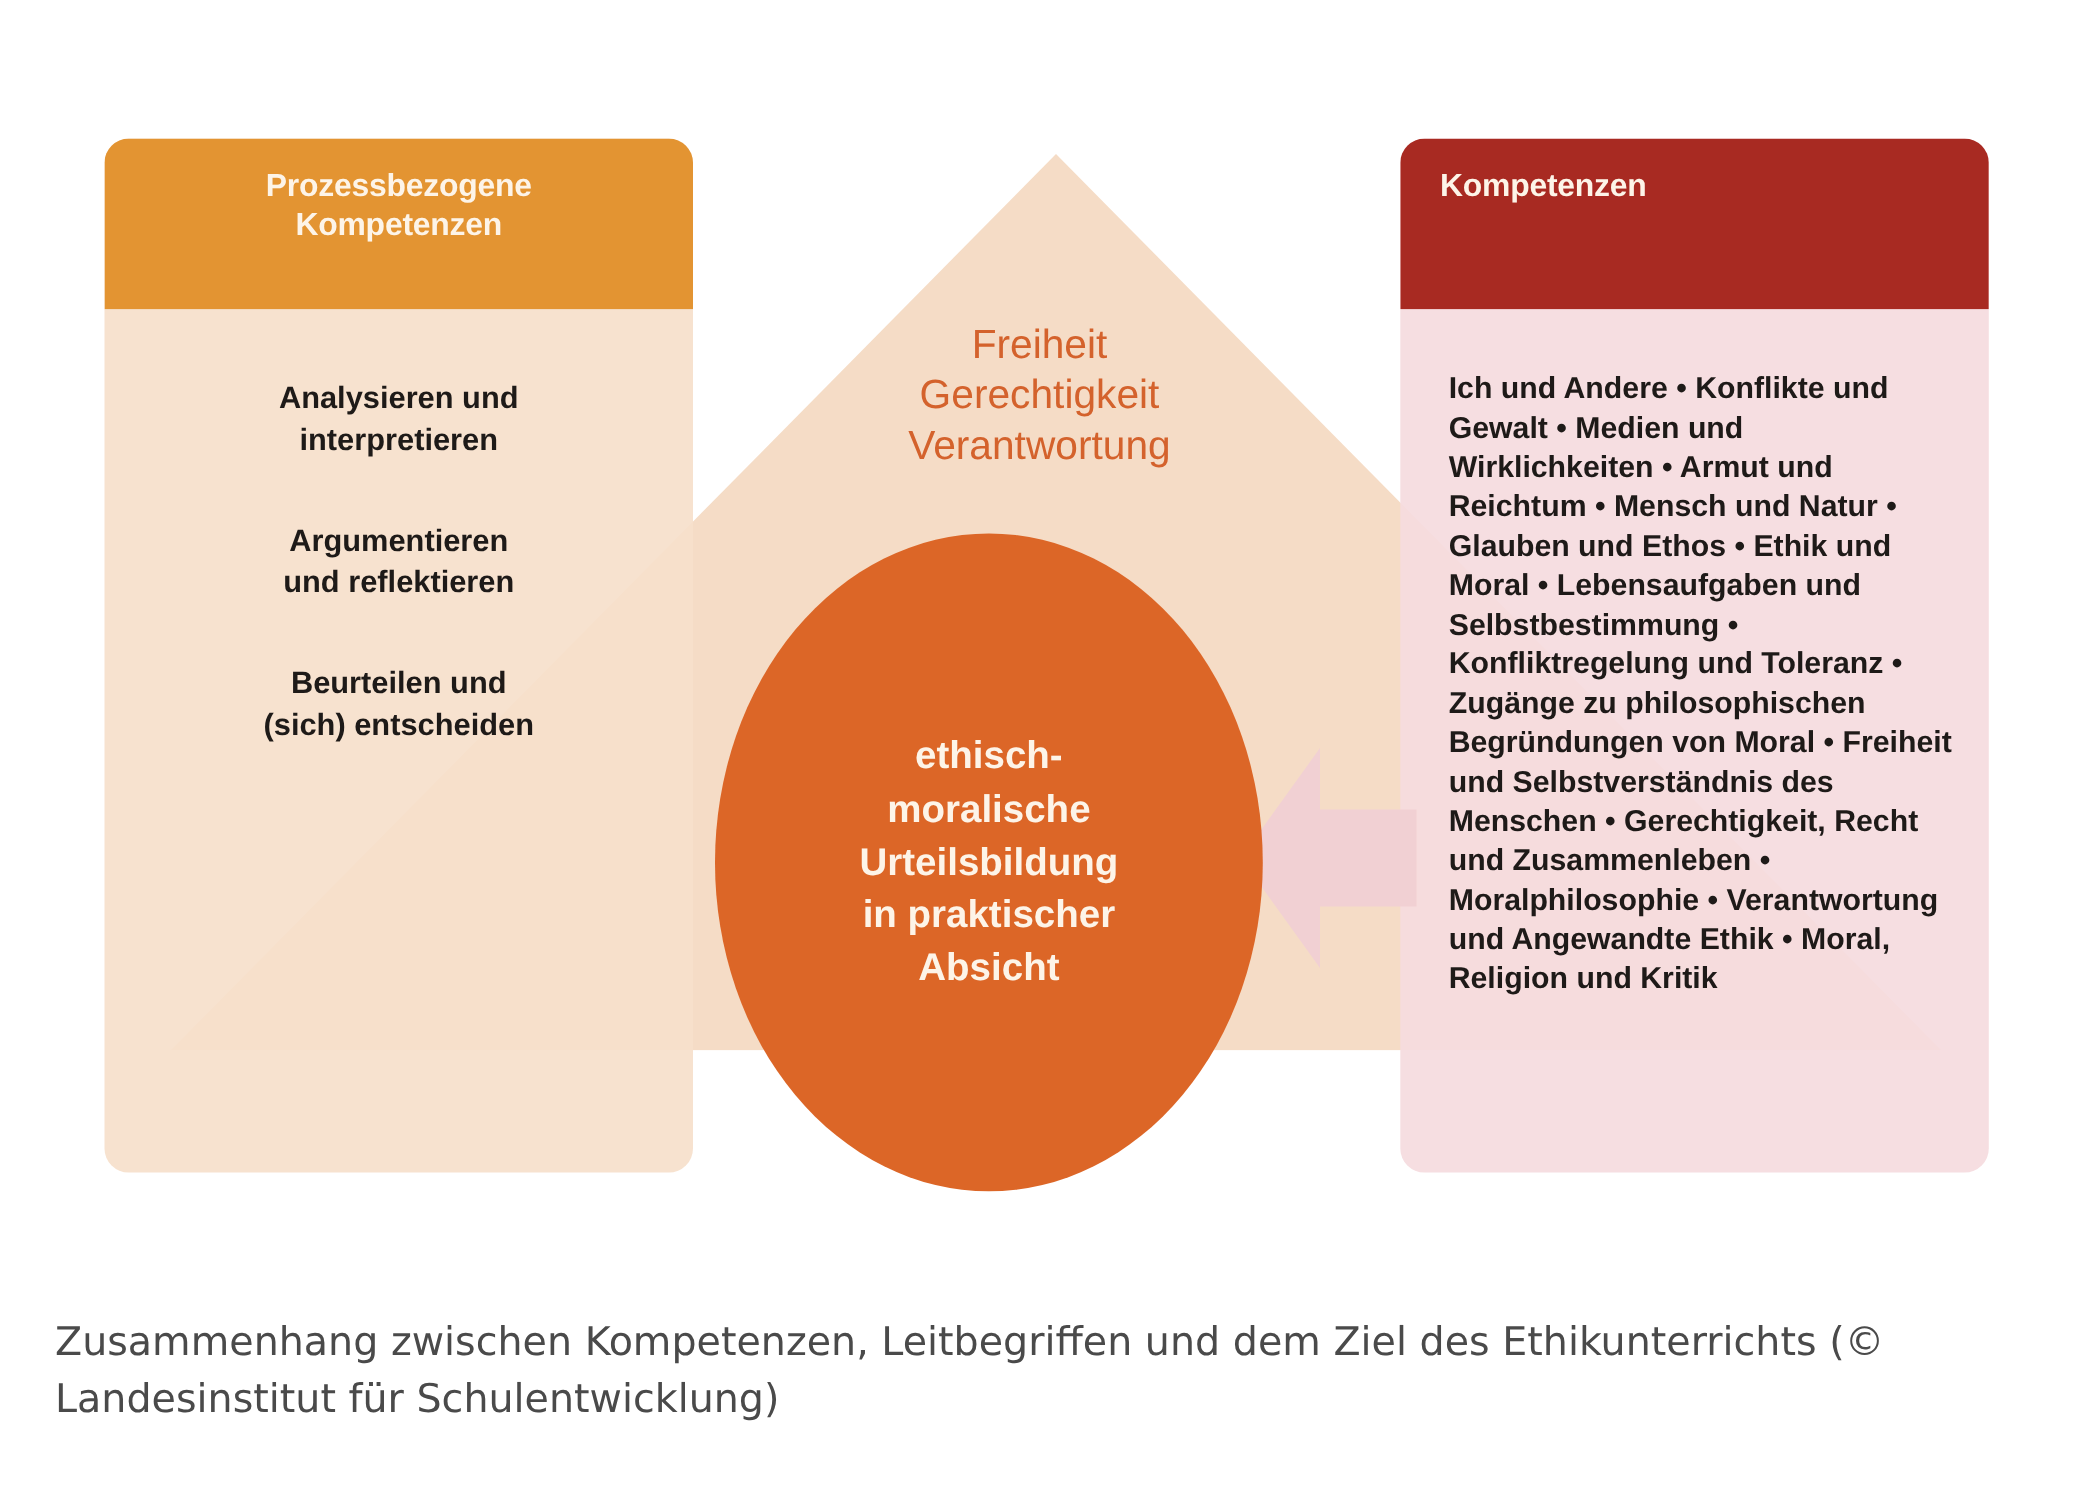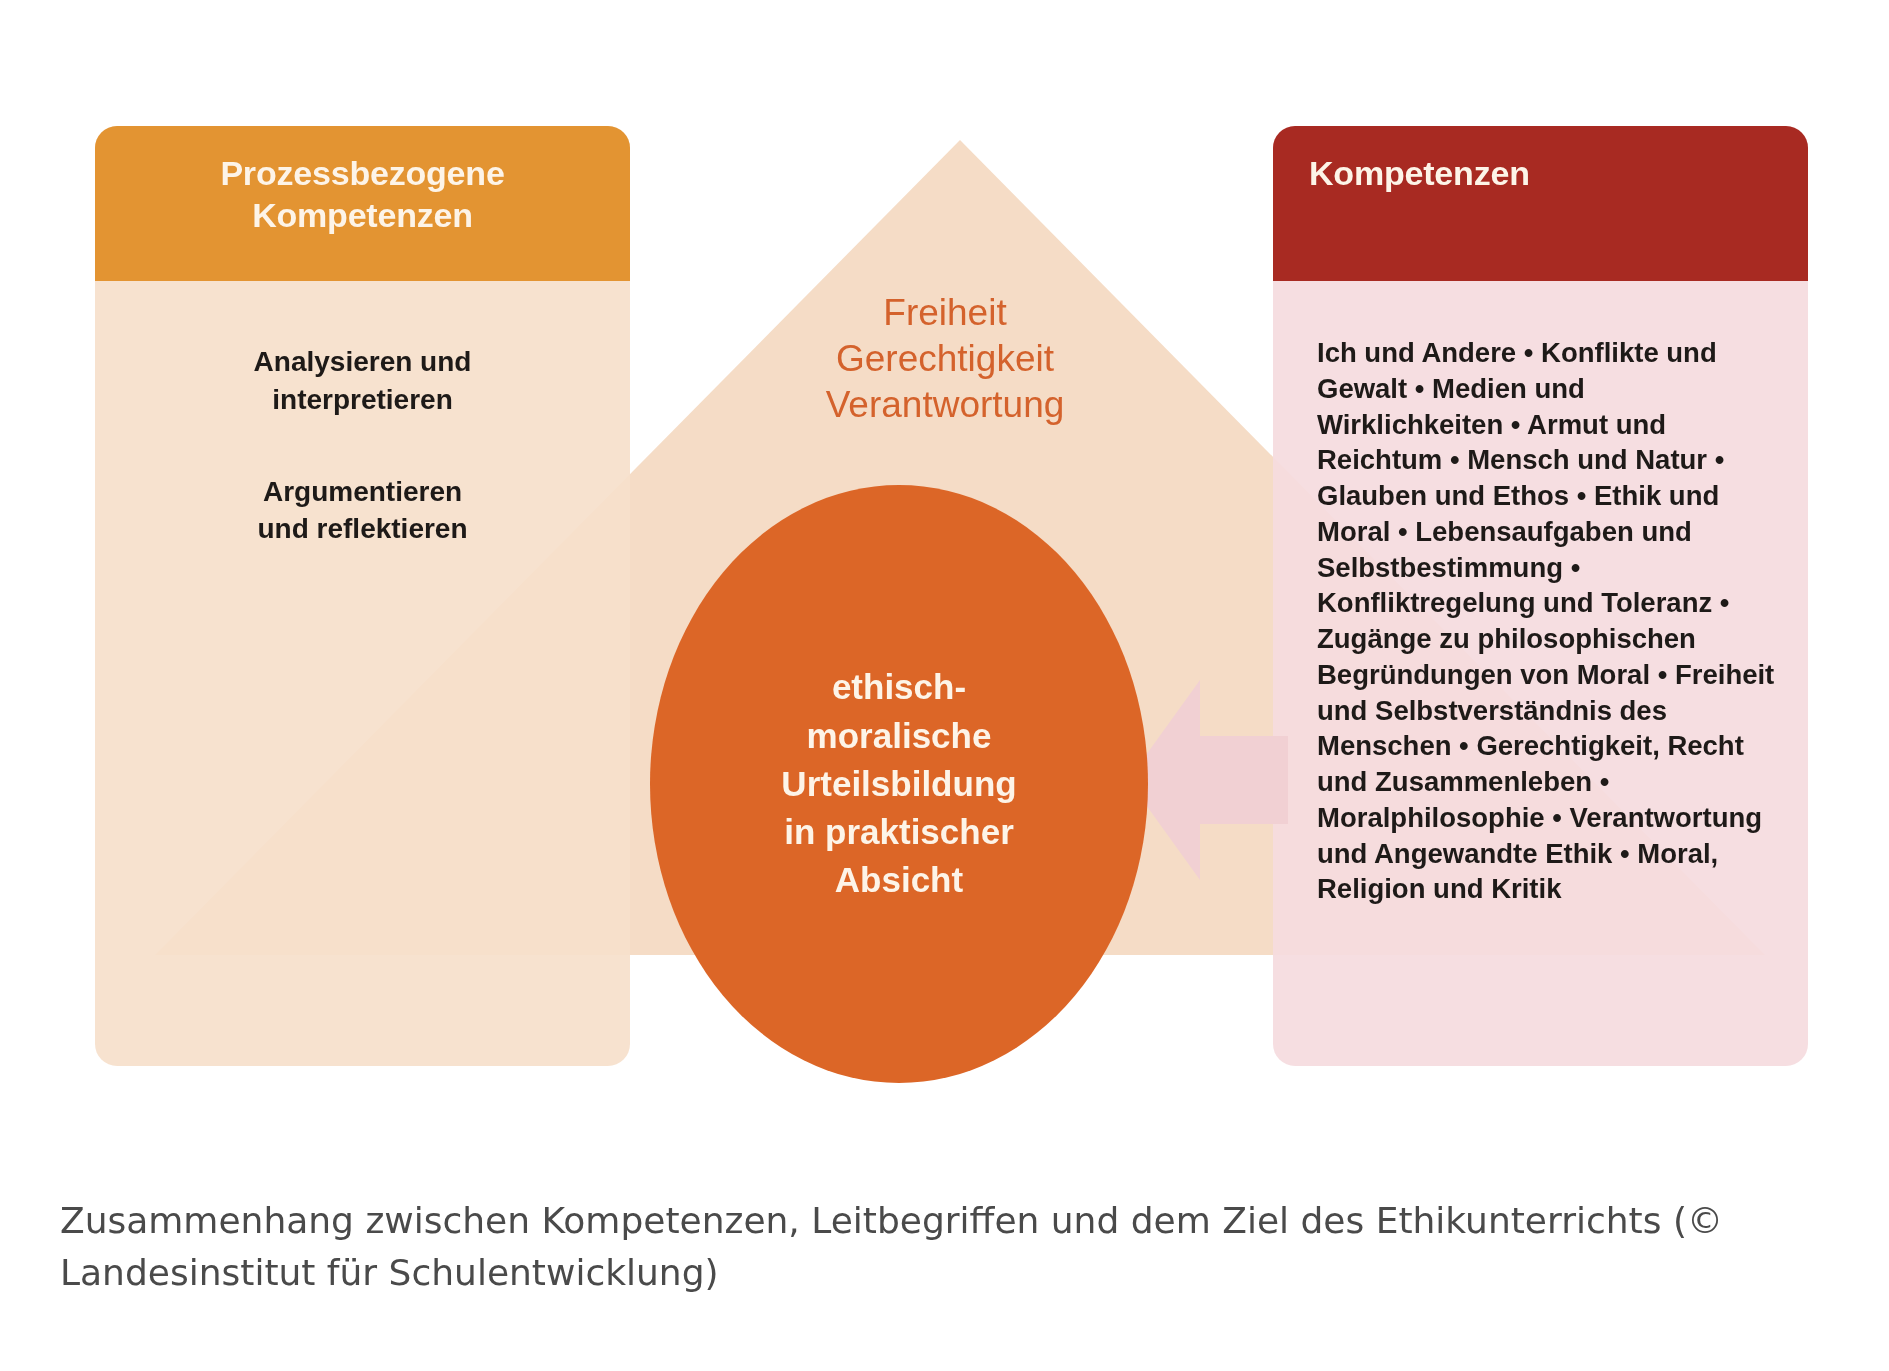--- a/index.html
+++ b/index.html
@@ -62,21 +62,21 @@
     min-height: 155px;
   }
   .card-left .card-header {
     background: #e39432;
   }
   .card-right .card-header {
     background: #a82a22;
   }
   .card-header .title-line {
     color: #fdf4e8;
-    font-size: 34px;
+    font-size: 29px;
     font-weight: bold;
     line-height: 1.24;
     letter-spacing: -0.2px;
   }
   .card-left .card-header { text-align: center; }
   .card-right .card-header { text-align: left; padding-left: 36px; }
 
   .card-body {
     position: relative;
     padding: 40px 32px;
@@ -166,21 +166,21 @@
     font-weight: bold;
     line-height: 1.38;
     text-align: center;
     white-space: pre-line;
     padding: 0 30px;
   }
 
   
   .caption {
     position: absolute;
-    left: 60px;
+    left: 50px;
     top: 1195px;
     width: 1790px;
     color: #4a4a4a;
     font-size: 36px;
     line-height: 1.45;
     font-family: "DejaVu Sans", sans-serif;
     font-weight: normal;
   }
 </style>
 </head>
@@ -194,20 +194,22 @@
     <div class="card-header">
       <div class="title-line">Prozessbezogene</div>
       <div class="title-line">Kompetenzen</div>
     </div>
     <div class="card-body">
       <ul class="comp-list">
         <li>Analysieren und
 interpretieren</li>
         <li>Argumentieren
 und reflektieren</li>
+        <li>Beurteilen und
+(sich) entscheiden</li>
       </ul>
     </div>
   </div>
 
   <div class="card card-right">
     <div class="card-header">
       <div class="title-line">Kompetenzen</div>
     </div>
     <div class="card-body">
       <p class="topics">Ich und Andere • Konflikte und Gewalt • Medien und Wirklichkeiten • Armut und Reichtum • Mensch und Natur • Glauben und Ethos • Ethik und Moral • Lebensaufgaben und Selbstbestimmung • Konfliktregelung und Toleranz • Zugänge zu philosophischen Begründungen von Moral • Freiheit und Selbstverständnis des Menschen • Gerechtigkeit, Recht und Zusammenleben • Moralphilosophie • Verantwortung und Angewandte Ethik • Moral, Religion und Kritik</p>

